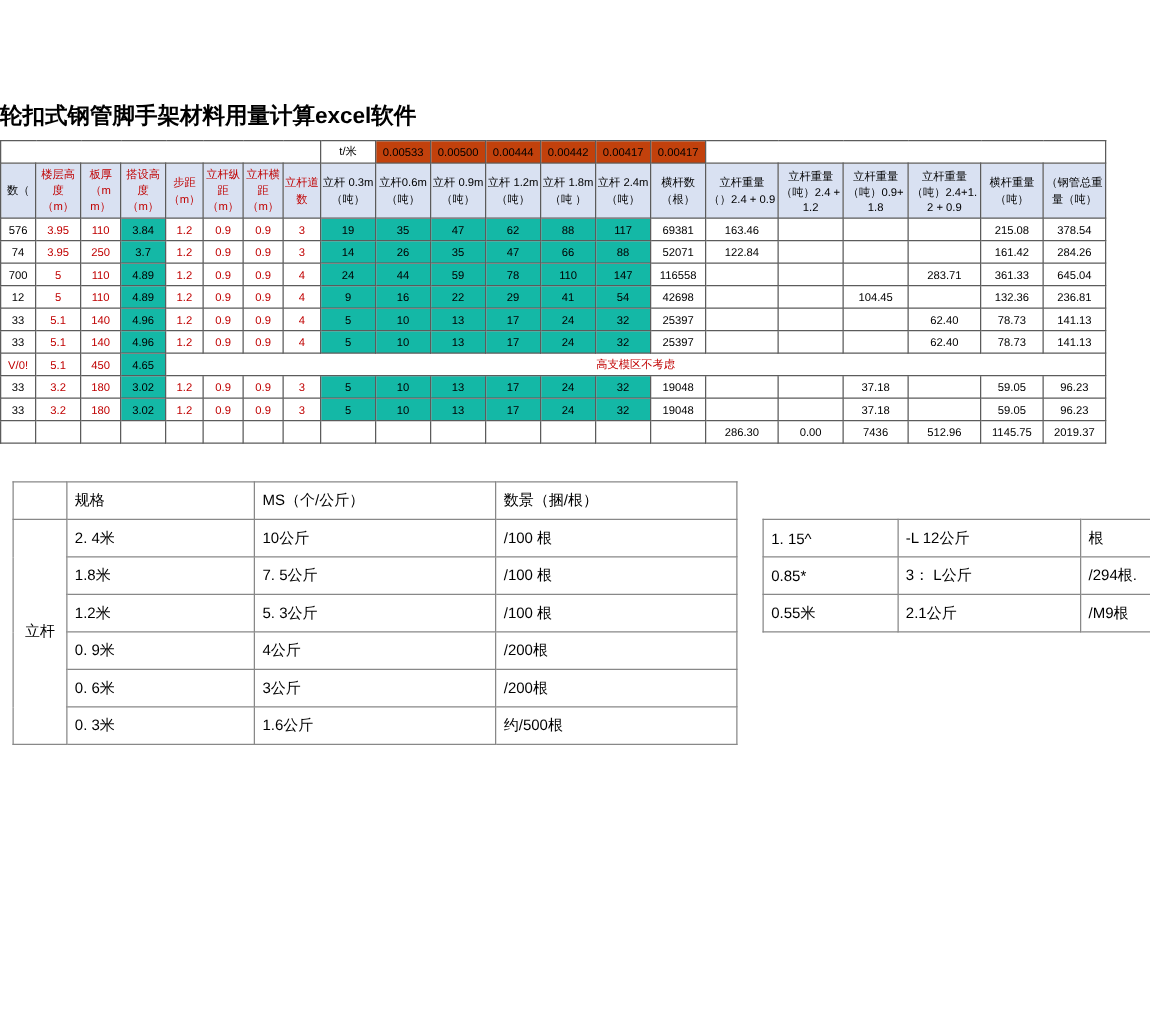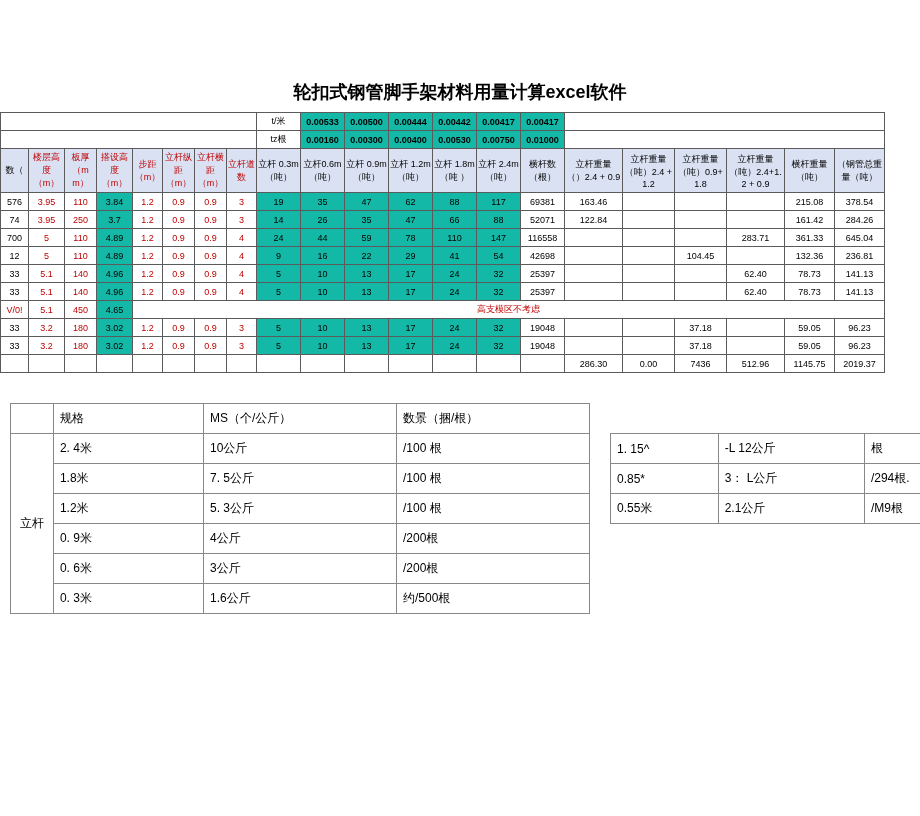--- a/index.html
+++ b/index.html
@@ -1,24 +1,24 @@
 <!DOCTYPE html>
 <html><head>
 <meta charset="utf-8">
 <style>
 * { box-sizing: border-box; margin: 0; padding: 0; }
 body { background: #fff; font-family: "Microsoft YaHei", Arial, sans-serif; font-size: 10px; width: 920px; }
 .page { padding: 20px 0 20px 0; }
-.title { text-align: center; font-size: 18px; font-weight: bold; margin: 60px 0 8px; }
+.title { text-align: left; font-size: 18px; font-weight: bold; margin: 60px 0 8px; }
 table { border-collapse: collapse; }
 table.main { width: 832px; table-layout: fixed; }
 table.main td, table.main th { border: 1px solid #5b5b5b; text-align: center; vertical-align: middle; padding: 2px 1px; font-size: 9px; overflow: hidden; white-space: normal; word-break: break-all; height: 18px; }
 .hdr { background: #d9e1f2; font-size: 9px; height: 44px; }
 .hdr .red { color: #c00000; }
-.yellow { background: #14b8a6; font-weight: bold; }
+.yellow { background: #c2410c; }
 .blue { background: #14b8a6; }
 .red-txt { color: #c00000; }
 .note-row td { color: #c00000; }
 table.small { width: 580px; margin: 30px 0 0 10px; }
 table.small td { border: 1px solid #888; padding: 6px 6px; font-size: 12px; text-align: left; height: 28px; vertical-align: middle; }
 .small-wrap { position: relative; }
 .s2pos { position: absolute; left: 600px; top: 0; }
 </style>
 </head>
 <body>
@@ -54,31 +54,20 @@
     <tbody>
         <tr>
       <td colspan="8"></td>
       <td>t/米</td>
       <td class="yellow">0.00533</td>
           <td class="yellow">0.00500</td>
       <td class="yellow">0.00444</td>
           <td class="yellow">0.00442</td>
       <td class="yellow">0.00417</td>
           <td class="yellow">0.00417</td>
-      <td colspan="6"></td>
-    </tr>
-    <tr>
-      <td colspan="8"></td>
-      <td>tz根</td>
-      <td class="yellow">0.00160</td>
-          <td class="yellow">0.00300</td>
-      <td class="yellow">0.00400</td>
-          <td class="yellow">0.00530</td>
-      <td class="yellow">0.00750</td>
-          <td class="yellow">0.01000</td>
       <td colspan="6"></td>
     </tr>
 
     <tr class="hdr">
       <td>数（</td>
       <td class="red">楼层高度（m）</td>
       <td class="red">板厚（mm）</td>
       <td class="red">搭设高度（m）</td>
       <td class="red">步距（m）</td>
       <td class="red">立杆纵距（m）</td>

